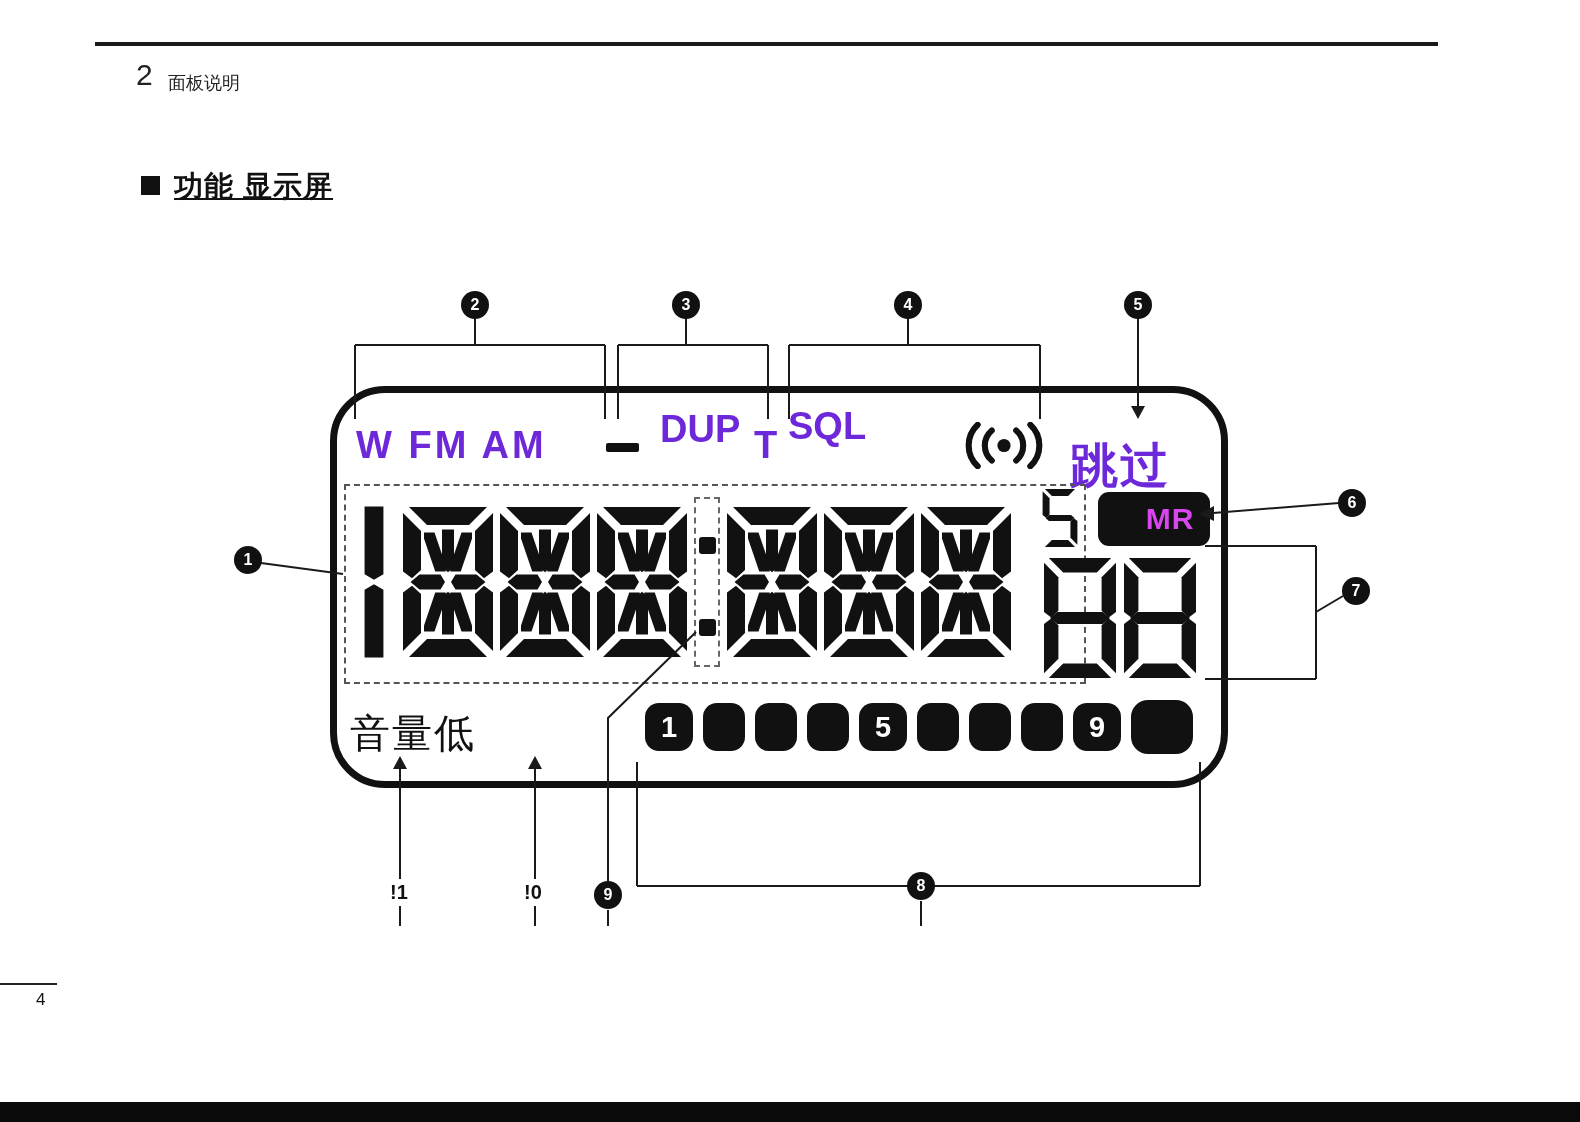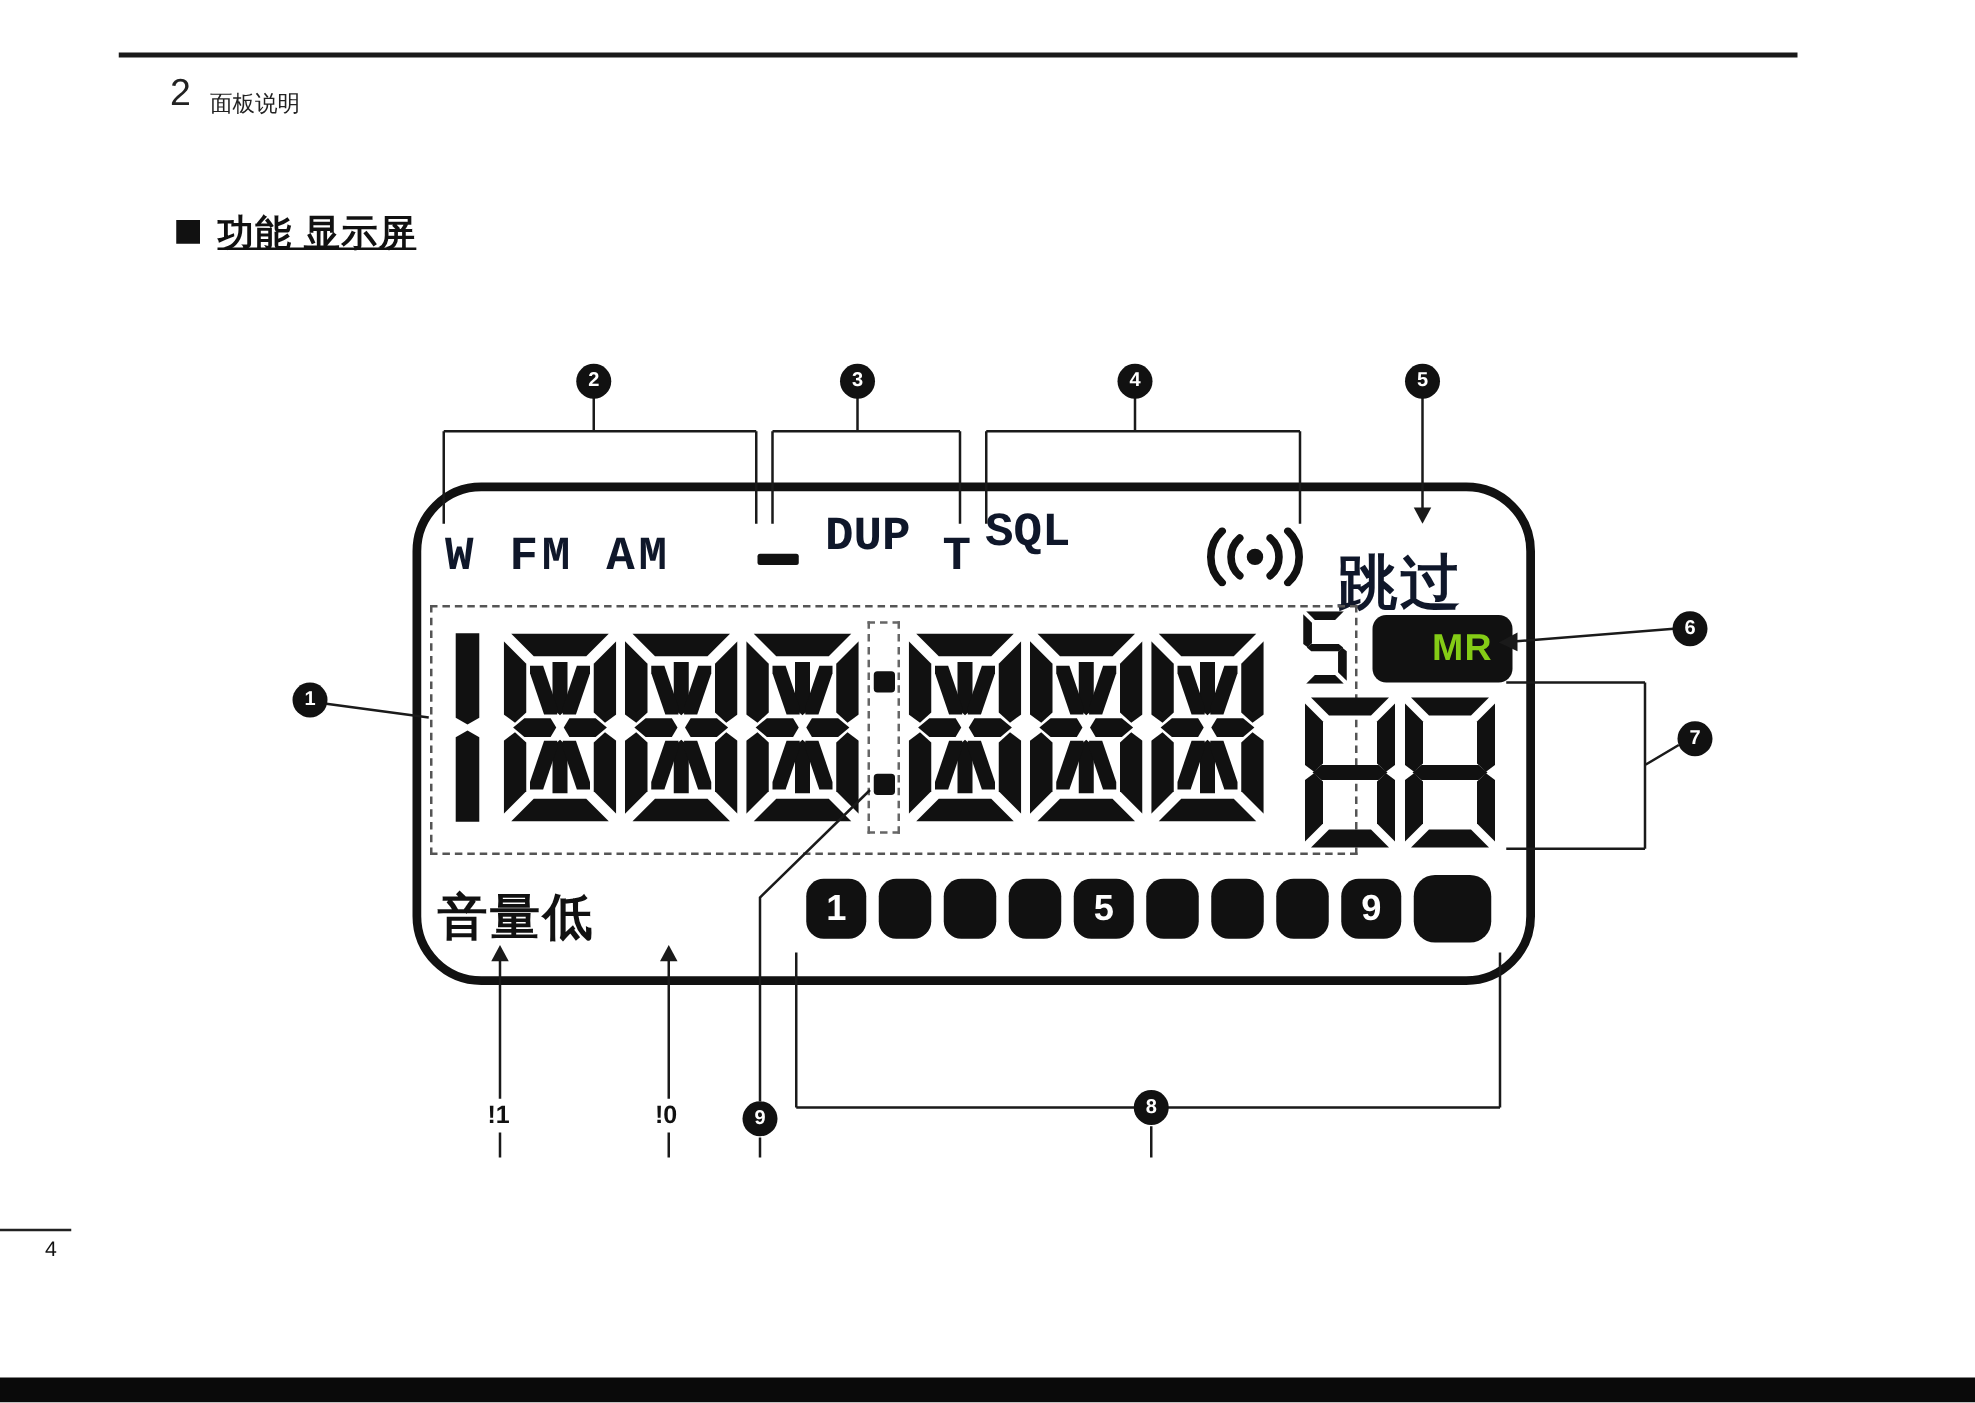--- a/index.html
+++ b/index.html
@@ -9,44 +9,44 @@
   .top-rule { position:absolute; left:95px; top:42px; width:1343px; height:4px; background:#1a1a1a; }
 
   .chapter-num { position:absolute; left:136px; top:58px; font-size:30px; color:#222; }
   .chapter-title { position:absolute; left:168px; top:71px; font-size:18px; color:#222; }
 
   .section-square { position:absolute; left:141px; top:176px; width:19px; height:19px; background:#111; }
   .section-title { position:absolute; left:174px; top:167px; font-size:29px; font-weight:bold; letter-spacing:1px;text-decoration:underline; }
 
   .lcd { position:absolute; left:330px; top:386px; width:898px; height:402px; border:7px solid #111; border-radius:55px; background:#fff; }
 
-  .ind { position:absolute; font-weight:bold; color:#0f172a; font-size:38px;font-family:Liberation Mono, monospace; }
+  .ind { position:absolute; font-weight:bold; color:#6d28d9; font-size:38px; }
   .ind-modes { left:356px; top:424px; letter-spacing:3px; }
   .dup-minus { position:absolute; left:606px; top:443px; width:33px; height:9px; background:#111; border-radius:2px; }
   .ind-dup { left:660px; top:408px; }
   .ind-tone { left:754px; top:424px; }
   .ind-sql { left:788px; top:405px; }
   .signal-icon { position:absolute; left:956px; top:422px; }
   .ind-skip { left:1070px; top:434px; font-size:48px; letter-spacing:2px; }
 
   .dashed-box { position:absolute; left:344px; top:484px; width:742px; height:200px; border:2px dashed #555; }
 
   .digit-row { position:absolute; left:352px; top:497px; display:flex; gap:7px; height:170px; }
   .digit-row svg { display:block; }
   .dot-col { position:relative; width:26px; height:170px; border:2px dashed #666; }
   .dot { position:absolute; left:3px; width:17px; height:17px; background:#111; border-radius:3px; }
   .dot:nth-child(1){ top:38px; }
   .dot:nth-child(2){ top:120px; }
 
   .small-digit { position:absolute; left:1042px; top:489px; }
-  .mr-badge { position:absolute; left:1098px; top:492px; width:112px; height:54px; background:#111; color:#84cc16; border-radius:11px; display:flex; align-items:center; justify-content:center; font-size:30px; font-weight:bold; letter-spacing:1px;padding-left:32px; }
+  .mr-badge { position:absolute; left:1098px; top:492px; width:112px; height:54px; background:#111; color:#d946ef; border-radius:11px; display:flex; align-items:center; justify-content:center; font-size:30px; font-weight:bold; letter-spacing:1px;padding-left:32px; }
   .channel-digits { position:absolute; left:1044px; top:556px; display:flex; gap:8px; }
   .channel-digits svg { display:block; }
 
-  .volume-low { position:absolute; left:350px; top:706px; font-size:40px; font-weight:bold; letter-spacing:2px; color:#111; }
+  .volume-low { position:absolute; left:350px; top:706px; font-size:40px; font-weight:normal; letter-spacing:2px; color:#111; }
 
   .meter { position:absolute; left:645px; top:703px; display:flex; gap:10px; align-items:center; height:48px; }
   .meter-seg { width:42px; height:48px; background:#111; border-radius:14px; display:flex; align-items:center; justify-content:center; flex:0 0 auto; }
   .meter-seg.lab { width:48px; }
   .meter-seg.wide { width:62px; height:54px; border-radius:17px; }
   .meter-seg span { color:#fff; font-weight:bold; font-size:29px; }
 
   .lines-overlay { position:absolute; left:0; top:0; width:1580px; height:1122px; z-index:5; pointer-events:none; }
 
   .callout { position:absolute; width:28px; height:28px; border-radius:50%; background:#111; color:#fff; display:flex; align-items:center; justify-content:center; font-size:16px; font-weight:bold; z-index:6; }

